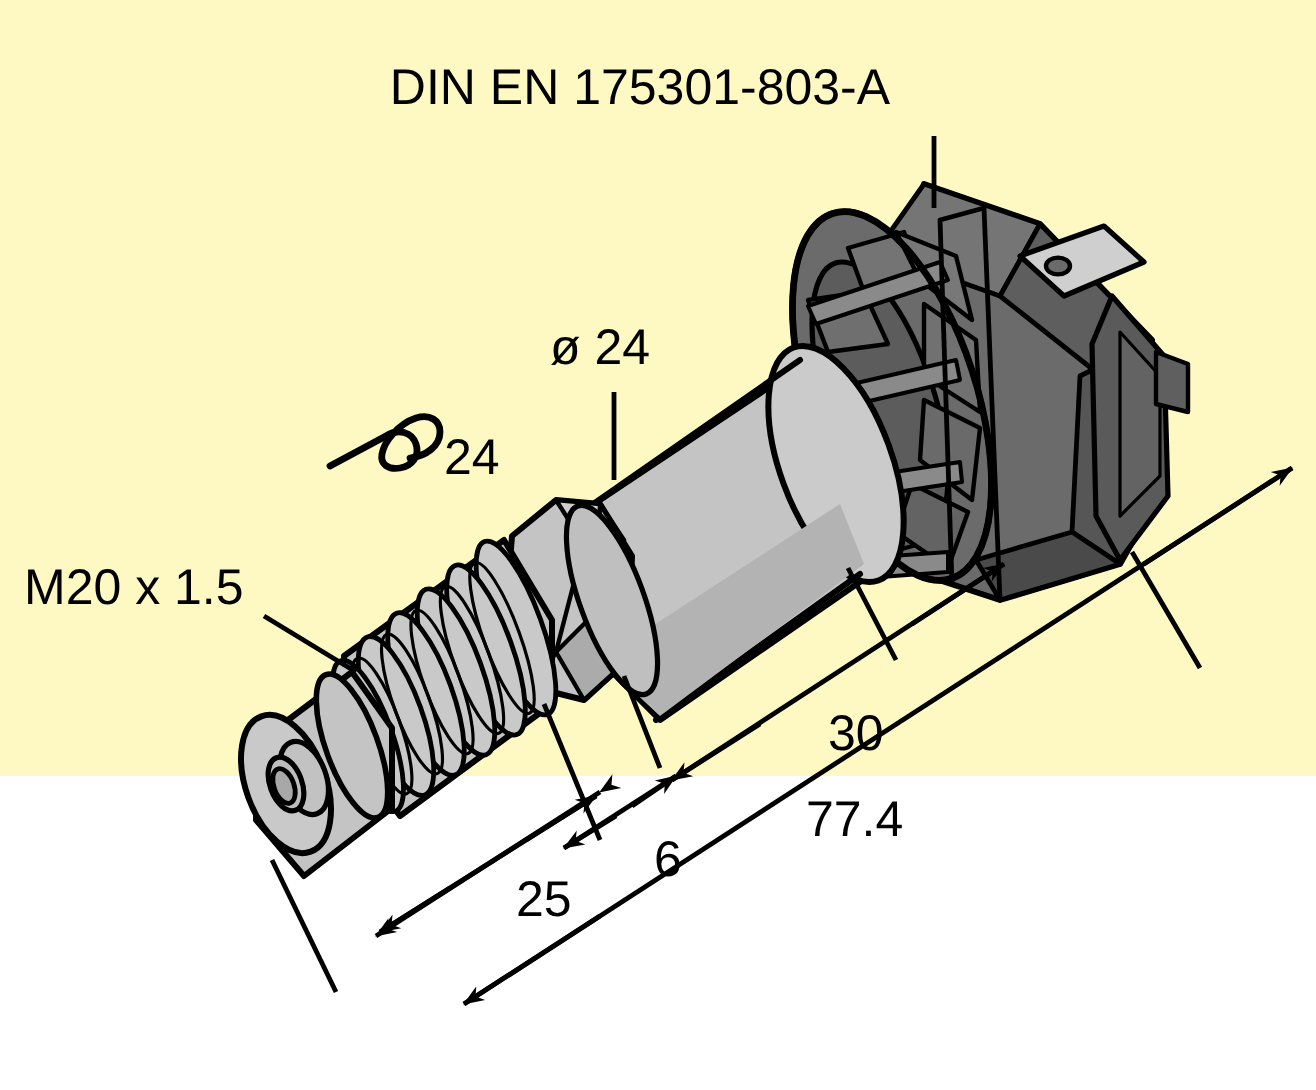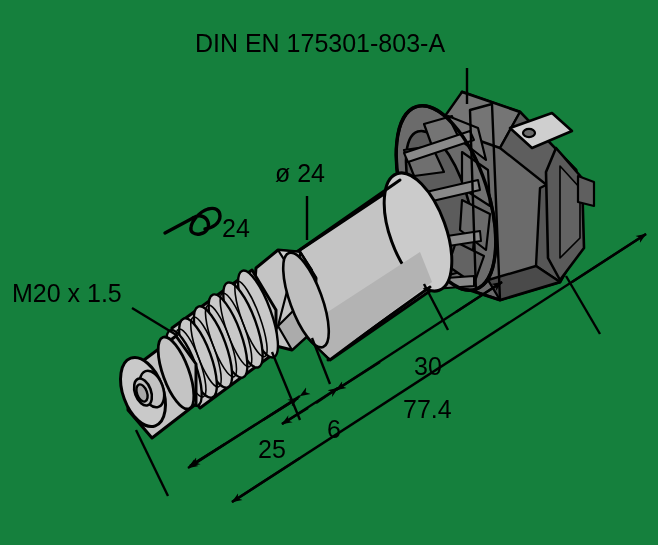--- a/index.html
+++ b/index.html
@@ -1,18 +1,18 @@
 <!DOCTYPE html>
 <html><head>
 <meta charset="utf-8">
 <style>
   html,body{margin:0;padding:0;background:#ffffff;}
   body{width:658px;height:545px;overflow:hidden;
        font-family:"Liberation Sans","DejaVu Sans",sans-serif;}
-  #stage{position:relative;width:658px;height:545px;background:#15803d;}
+  #stage{position:relative;width:658px;height:388px;background:#fef9c3;}
   svg{display:block;}
   .lbl{font-family:"Liberation Sans","DejaVu Sans",sans-serif;fill:#000000;}
   .lbl-title{font-size:25px;}
   .lbl-dim{font-size:25px;}
   .lbl-note{font-size:25px;}
 </style>
 </head>
 <body>
 
 <div id="stage">

